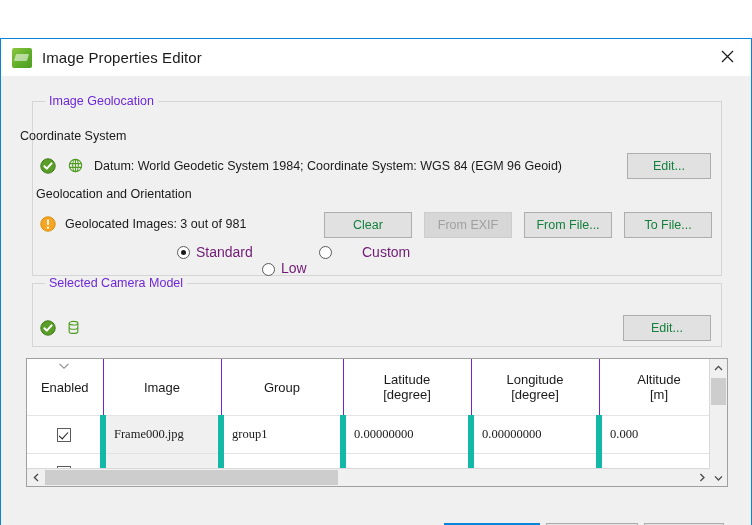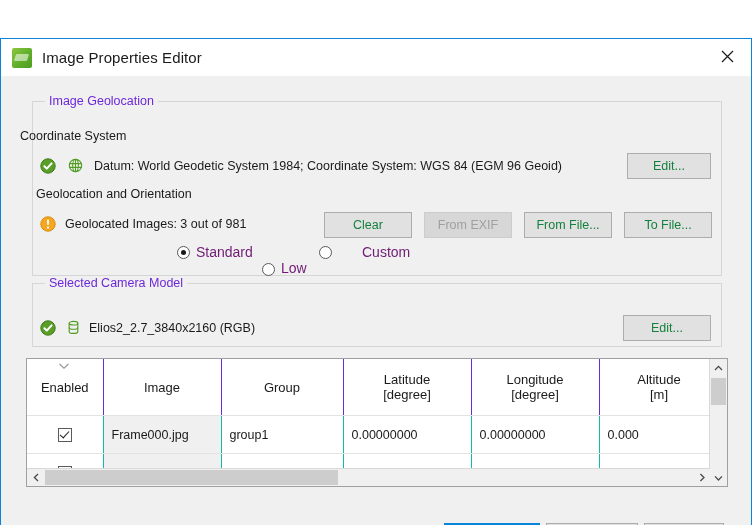--- a/index.html
+++ b/index.html
@@ -191,25 +191,26 @@
     border-bottom: 1px solid #e3e3e3;
     height: 56px;
     vertical-align: middle;
     text-align: center;
     padding: 0 4px;
     font-size: 13px;
   }
   .tbl th .hdr2 { display: block; }
   .tbl td {
     height: 37px;
-    border-right: 1px solid #14b8a6;
+    border-right: 6px solid #14b8a6;
     border-bottom: 1px solid #e3e3e3;
     padding: 0 8px;
     vertical-align: middle;
     white-space: nowrap;
+    font-family: Liberation Serif, serif;
   }
   .tbl td.c-enabled { text-align: center; padding: 0; }
   .tbl td.c-image { background: #f0f0f0; }
   .tbl th.c-image-h { background: #ffffff; }
   .chk {
     display: inline-block;
     width: 14px; height: 14px;
     border: 1px solid #5a5a5a;
     background: #ffffff;
     box-sizing: border-box;
@@ -344,21 +345,20 @@
 
     <svg class="icon-ok" style="left:39px; top:244px;" viewBox="0 0 16 16">
       <circle cx="8" cy="8" r="7.2" fill="#5a9e28" stroke="#3d7a17" stroke-width="1"></circle>
       <path d="M4.4 8.2 L6.8 10.6 L11.6 5.4" stroke="#ffffff" stroke-width="2" fill="none" stroke-linecap="round" stroke-linejoin="round"></path>
     </svg>
     <svg class="icon-db" style="left:65px; top:244px;" viewBox="0 0 16 16">
       <ellipse cx="8" cy="3.4" rx="4.6" ry="1.9" fill="none" stroke="#4f9c20" stroke-width="1.2"></ellipse>
       <path d="M3.4 3.4 V12.4 A4.6 1.9 0 0 0 12.6 12.4 V3.4" fill="none" stroke="#4f9c20" stroke-width="1.2"></path>
       <path d="M3.4 7.9 A4.6 1.9 0 0 0 12.6 7.9" fill="none" stroke="#4f9c20" stroke-width="1.1"></path>
     </svg>
-    <span class="lbl" style="left:88px; top:245px;">Elios2_2.7_3840x2160 (RGB)</span>
     <button class="btn" style="left:622px; top:239px; width:88px; height:26px;">Edit...</button>
 
     <div class="table-frame" style="left:25px; top:282px; width:702px; height:129px;">
 
       <table class="tbl">
         <colgroup>
           <col style="width:76px">
           <col style="width:118px">
           <col style="width:122px">
           <col style="width:128px">

